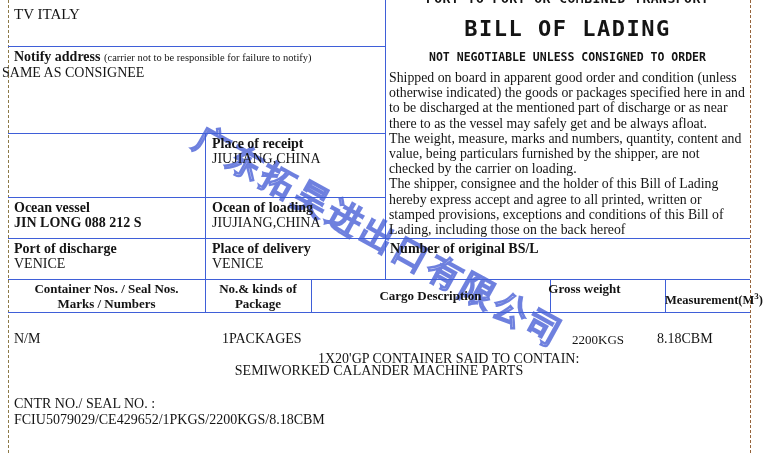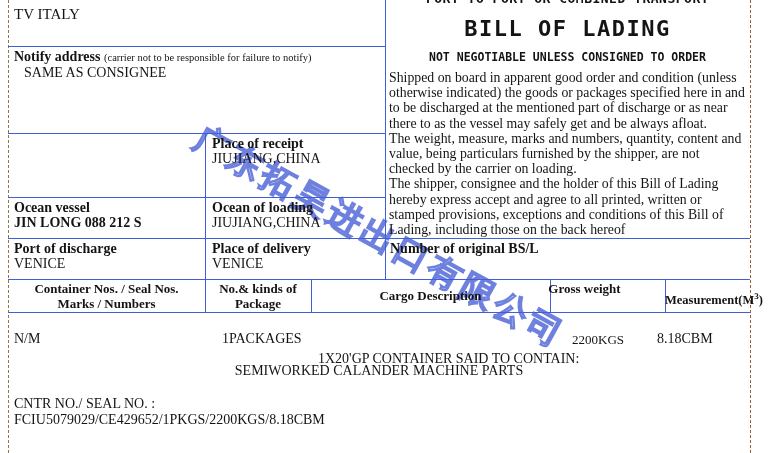--- a/index.html
+++ b/index.html
@@ -57,21 +57,21 @@
   <div class="vline" style="left:311px;top:279px;height:33px;"></div>
   <div class="vline" style="left:550px;top:279px;height:33px;"></div>
   <div class="vline" style="left:665px;top:279px;height:33px;"></div>
 
   <div class="t val" style="left:14px;top:6px;font-size:15px;">TV ITALY</div>
 
   <div class="t lbl" style="left:14px;top:49px;">
     <span>Notify address</span>
     <span class="small-note">(carrier not to be responsible for failure to notify)</span>
   </div>
-  <div class="t val" style="left:24px;top:65px;">SAME AS CONSIGNEE</div>
+  <div class="t val" style="left:2px;top:65px;">SAME AS CONSIGNEE</div>
 
 
   <div class="t lbl" style="left:212px;top:136px;">Place of receipt</div>
   <div class="t val" style="left:212px;top:151px;">JIUJIANG,CHINA</div>
 
   <div class="t lbl" style="left:14px;top:200px;">Ocean vessel</div>
   <div class="t val" style="left:14px;top:215px;font-weight:bold;">JIN LONG 088 212 S</div>
 
   <div class="t lbl" style="left:212px;top:200px;">Ocean of loading</div>
   <div class="t val" style="left:212px;top:215px;">JIUJIANG,CHINA</div>

